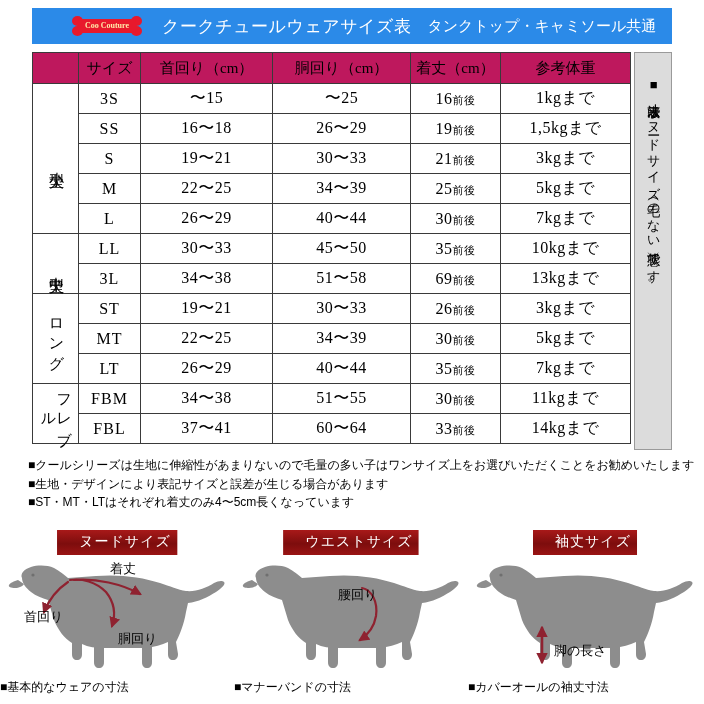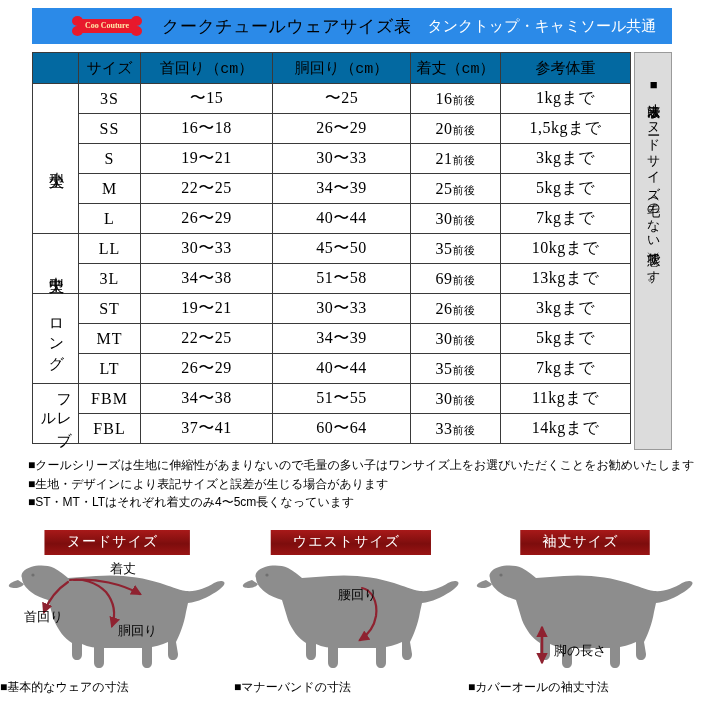--- a/index.html
+++ b/index.html
@@ -65,21 +65,21 @@
     text-align: center;
     color: #ffe9a8;
     font-family: "Liberation Serif", "DejaVu Serif", serif;
     font-weight: bold;
     font-size: 8px;
     letter-spacing: 0px;
     z-index: 3;
     white-space: nowrap;
   }
   .header-title {
-    color: #000000;
+    color: #ffffff;
     font-size: 17px;
     margin-left: 18px;
     letter-spacing: 0.5px;
     white-space: nowrap;
   }
   .header-sub {
     color: #ffffff;
     font-size: 15px;
     margin-left: 16px;
     white-space: nowrap;
@@ -101,24 +101,24 @@
   table.sizes td, table.sizes th {
     border: 1px solid #3a3a3a;
     text-align: center;
     font-weight: normal;
     padding: 0;
     height: 29px;
     background: #ffffff;
     font-family: "Liberation Serif", "DejaVu Serif", serif;
   }
   table.sizes th {
-    background: #0369a1;
+    background: #be185d;
     font-size: 15px;
     height: 30px;
-    font-family: Liberation Mono, monospace;
+    font-family: Liberation Serif, serif;
   }
   td.group-cell {
     background: #e4e4e4;
     font-family: "Liberation Sans", sans-serif;
     font-size: 15px;
     width: 46px;
     vertical-align: middle;
   }
   .vtext {
     writing-mode: vertical-rl;
@@ -190,21 +190,21 @@
   }
   .banner {
     position: absolute;
     top: 6px;
     left: 50%;
     transform: translateX(-50%);
     background: #8a1010;
     background-image: linear-gradient(to bottom, #a81919 0%, #7d0d0d 55%, #9a1414 100%);
     color: #ffffff;
     font-size: 14px;
-    padding: 3px 31px 4px 22px;
+    padding: 3px 6px 4px 22px;
     letter-spacing: 1px;
     white-space: nowrap;
     font-family: "Liberation Sans", sans-serif;
   }
   .dog-area {
     position: absolute;
     top: 26px;
     left: 0;
     width: 234px;
     height: 124px;
@@ -271,21 +271,21 @@
           <td class="sz-cell">3S</td>
           <td class="num-cell">〜15</td>
           <td class="num-cell">〜25</td>
           <td class="num-cell"><span>16</span><span class="suffix">前後</span></td>
           <td class="num-cell"><span>1kg</span><span class="kgs">まで</span></td>
         </tr>
         <tr>
           <td class="sz-cell">SS</td>
           <td class="num-cell">16〜18</td>
           <td class="num-cell">26〜29</td>
-          <td class="num-cell"><span>20</span><span class="suffix">前後</span></td>
+          <td class="num-cell"><span>19</span><span class="suffix">前後</span></td>
           <td class="num-cell"><span>1,5kg</span><span class="kgs">まで</span></td>
         </tr>
         <tr>
           <td class="sz-cell">S</td>
           <td class="num-cell">19〜21</td>
           <td class="num-cell">30〜33</td>
           <td class="num-cell"><span>21</span><span class="suffix">前後</span></td>
           <td class="num-cell"><span>3kg</span><span class="kgs">まで</span></td>
         </tr>
         <tr>
@@ -396,21 +396,21 @@
         </g>
         <defs>
           <marker id="ar1" viewBox="0 0 10 10" refX="8" refY="5" markerWidth="5" markerHeight="5" orient="auto">
             <path d="M0,0 L10,5 L0,10 z" fill="#8f2230"></path>
           </marker>
         </defs>
       </svg>
     </div>
     <div class="meas-label" style="left:110px; top:36px;text-align:right;">着丈</div>
     <div class="meas-label" style="left:24px; top:84px;">首回り</div>
-    <div class="meas-label" style="left:118px; top:98px;text-align:center;">胴回り</div>
+    <div class="meas-label" style="left:118px; top:106px;text-align:center;">胴回り</div>
     <div class="caption">■基本的なウェアの寸法</div>
   </div>
 
   <div class="panel">
     <div class="banner">ウエストサイズ</div>
     <div class="dog-area">
       <svg width="234" height="124" viewBox="0 0 234 124" xmlns="http://www.w3.org/2000/svg">
         <g>
           <path fill="#8d8d8d" d="M22,28 C20,24 24,19 31,17 C38,15 47,15 54,18 C60,21 64,25 68,28
             L96,26 C118,24 142,27 160,33 C170,36 178,40 186,41

